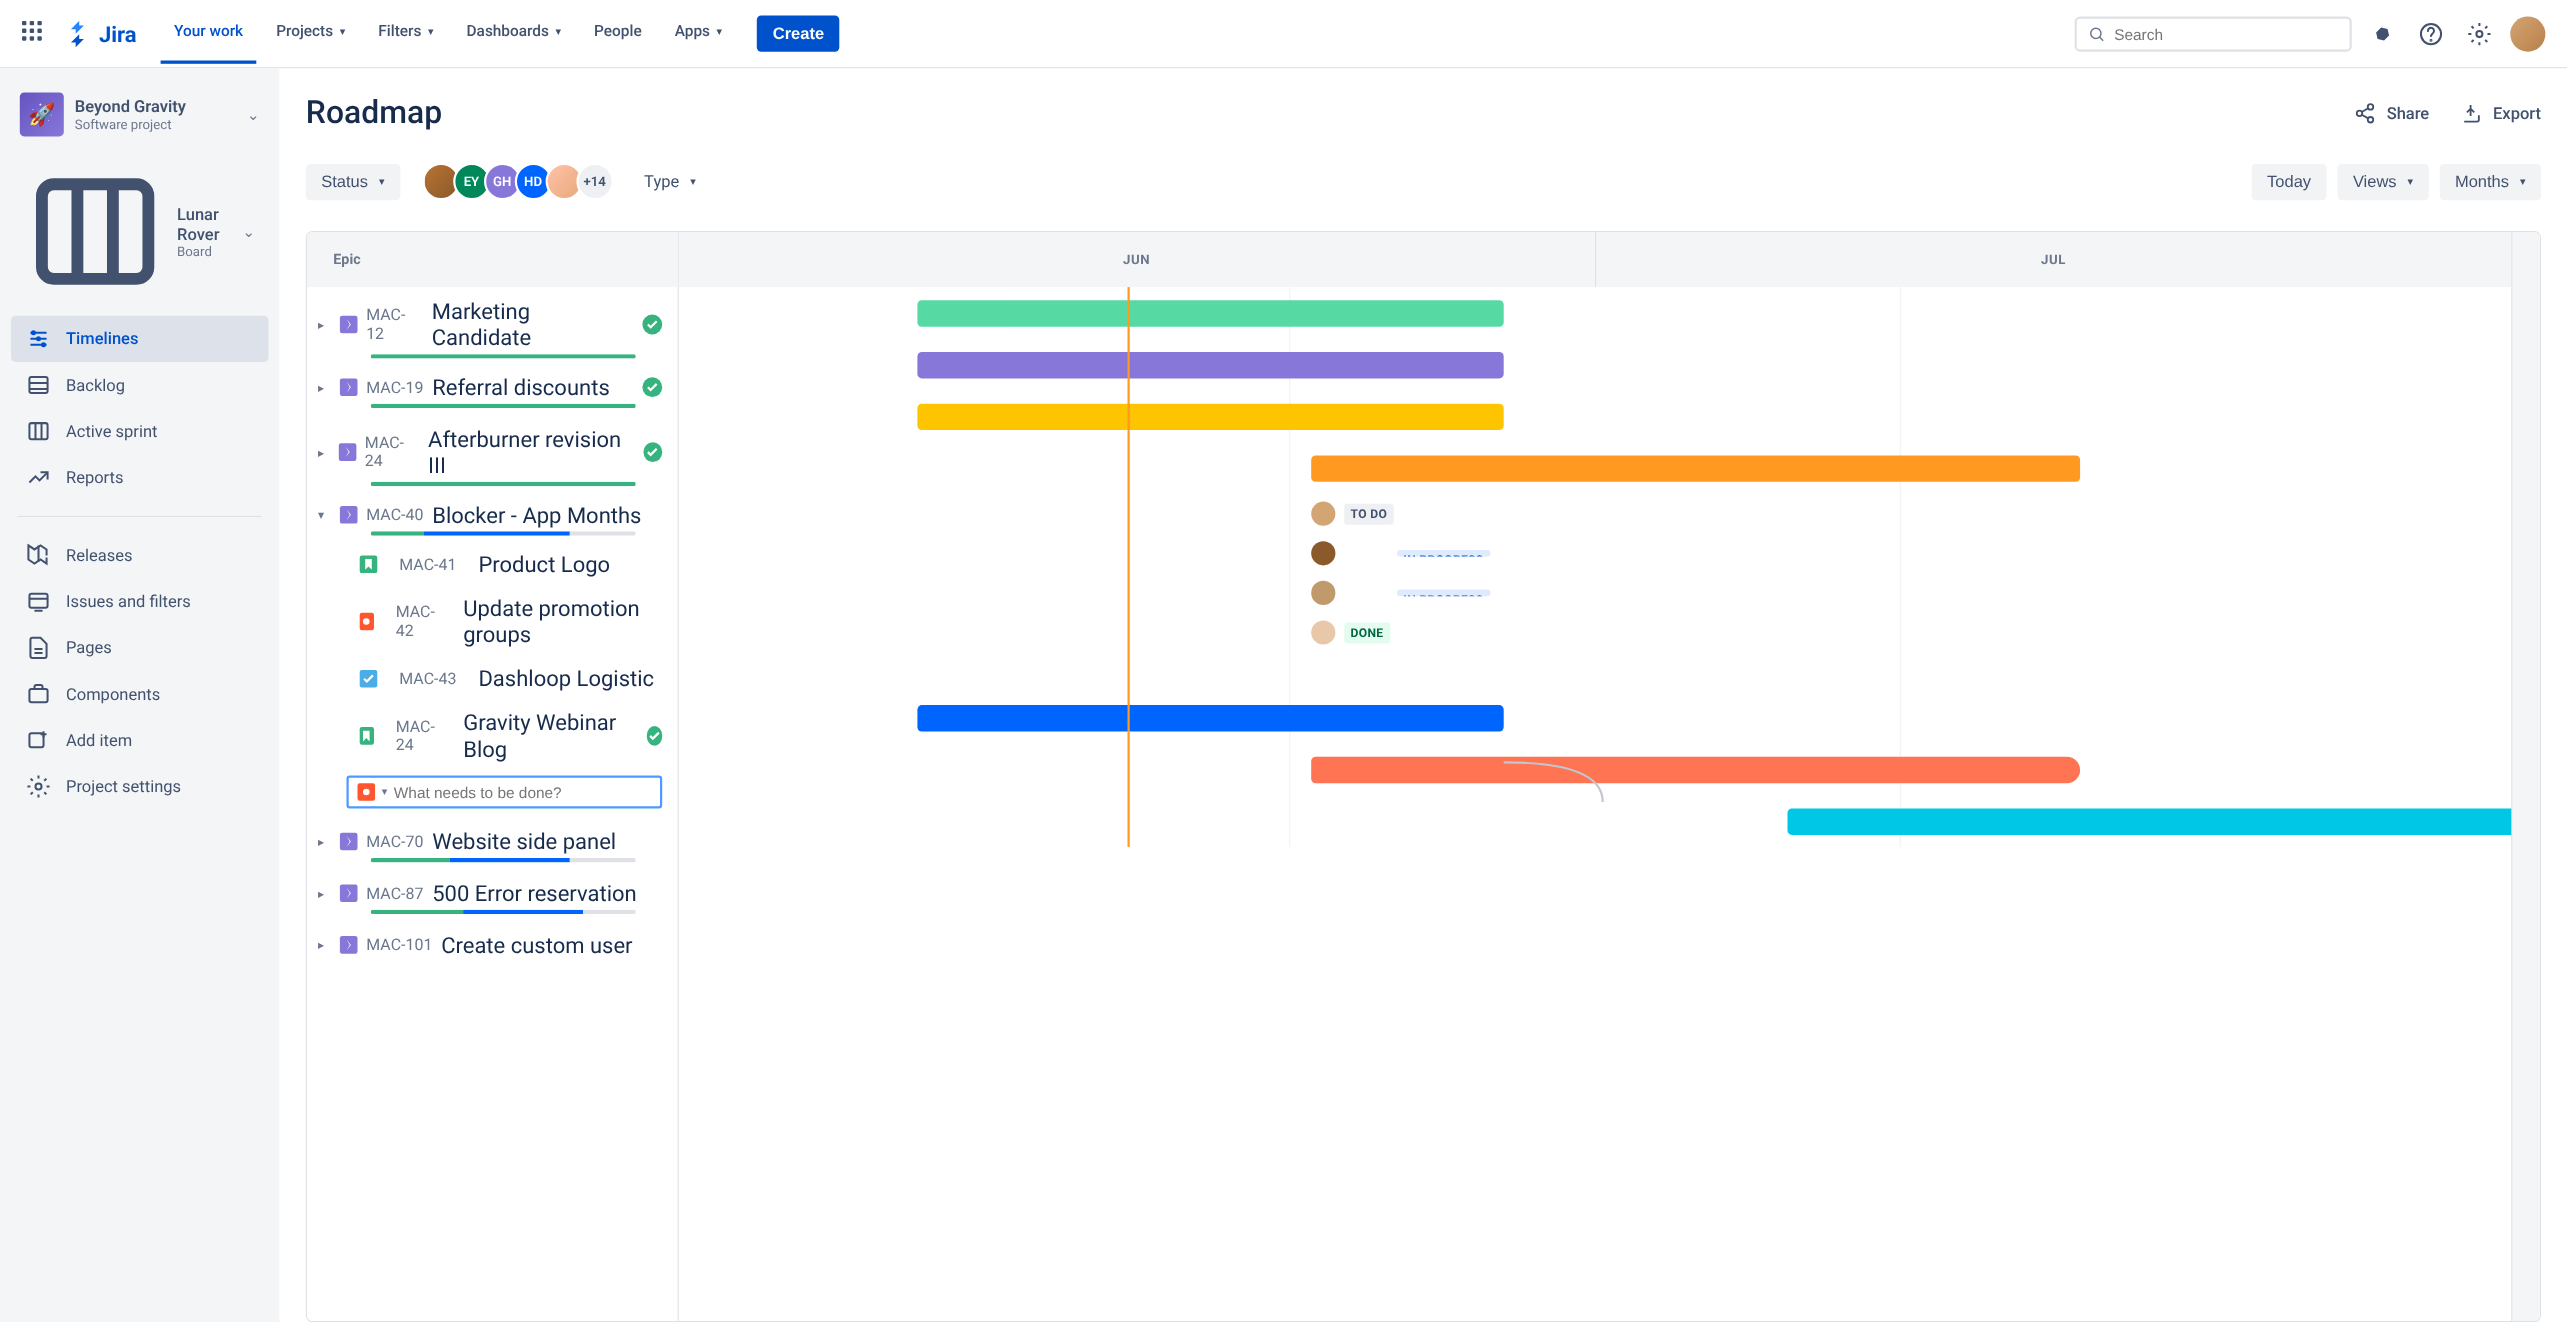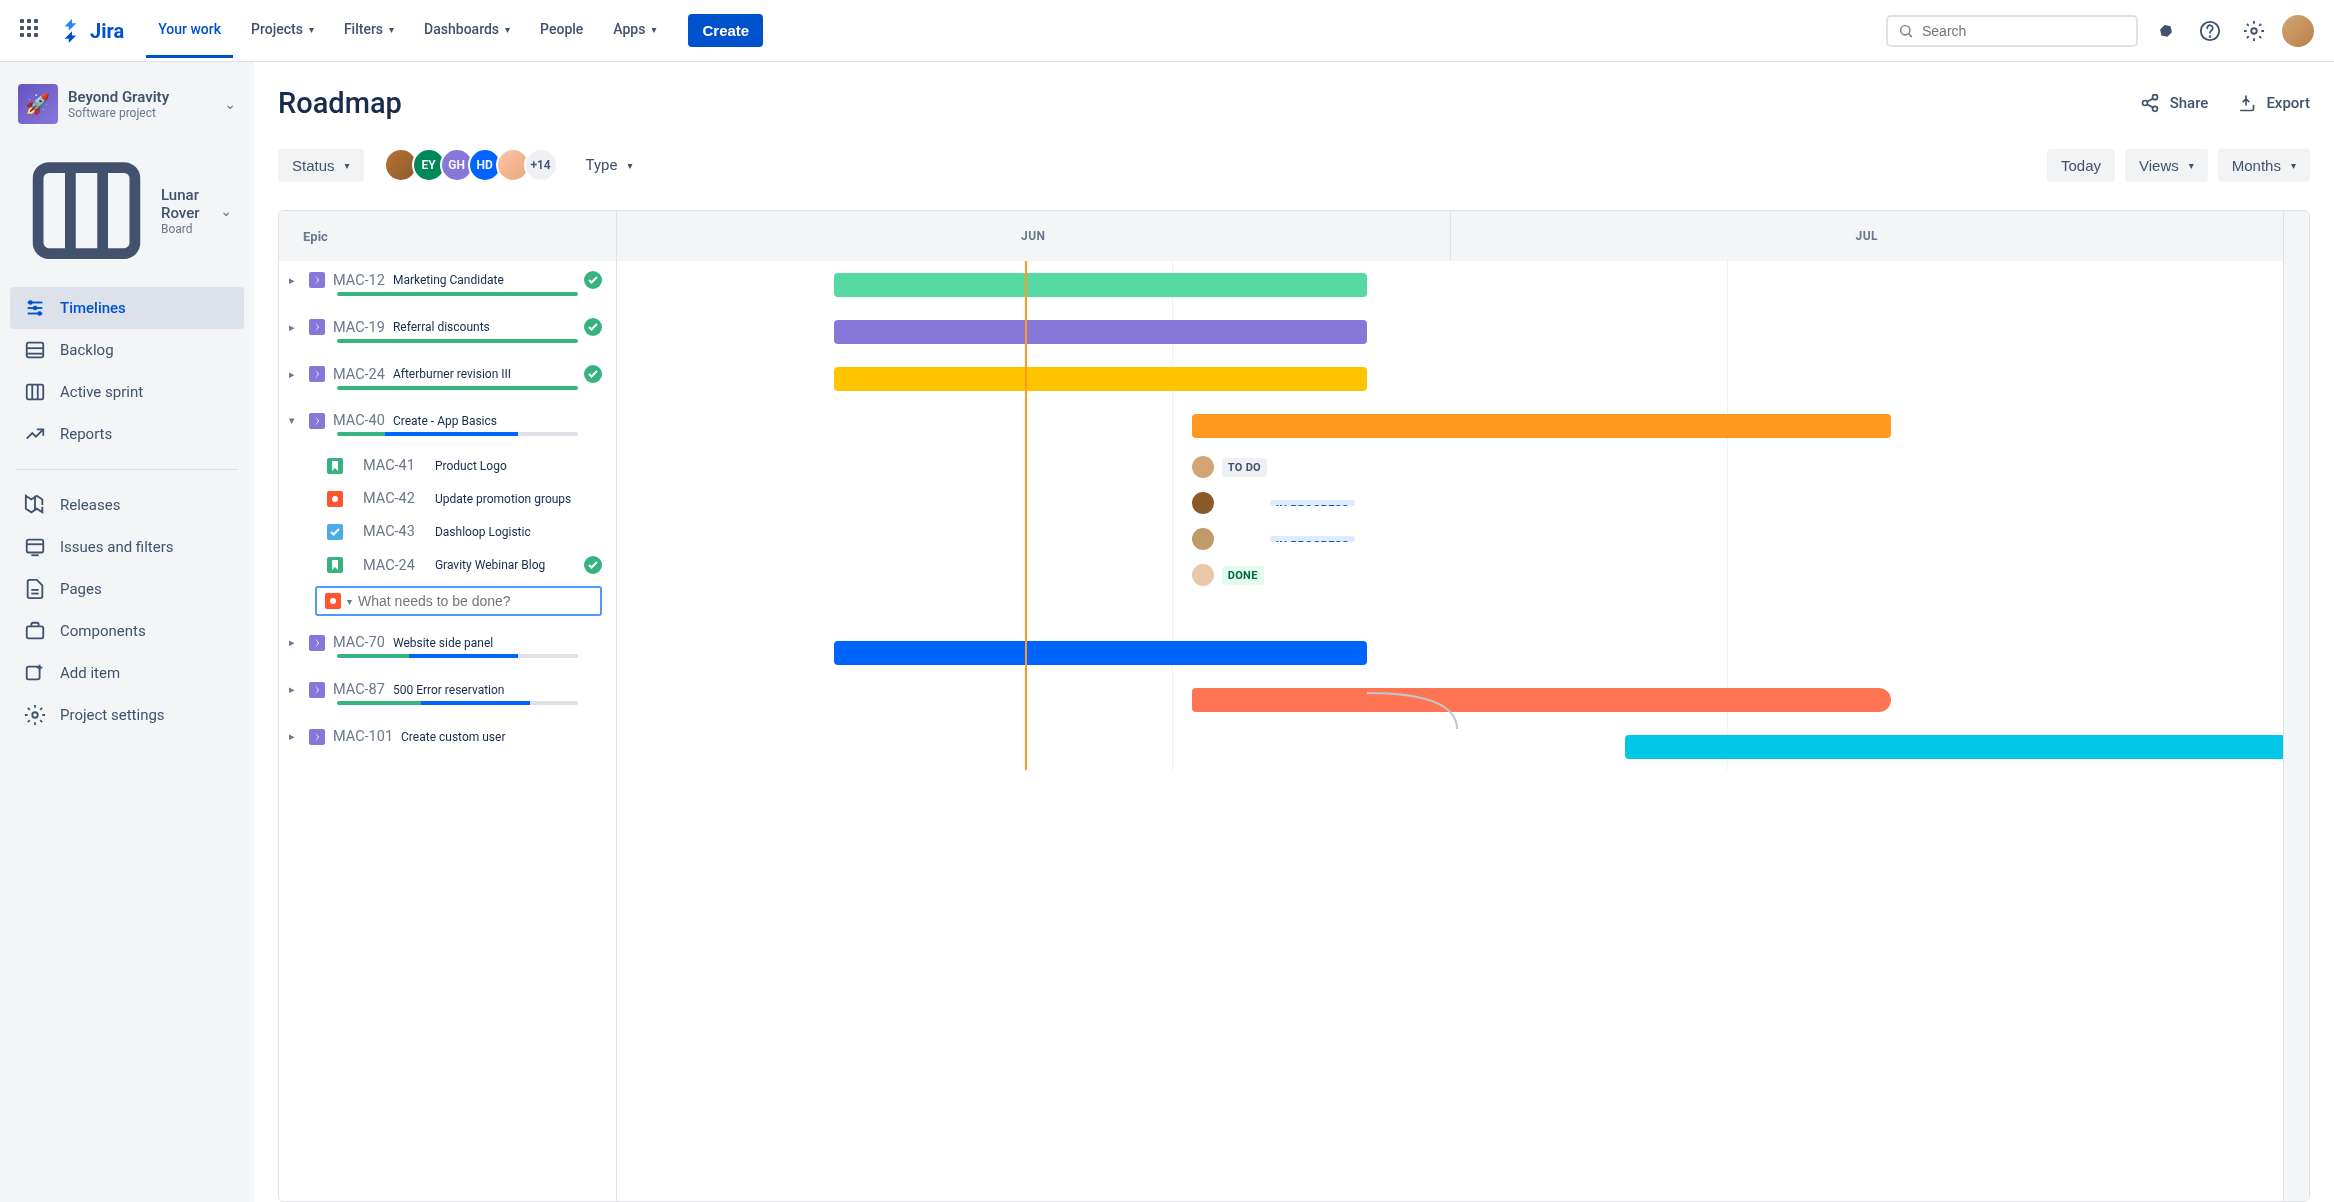--- a/index.html
+++ b/index.html
@@ -75,21 +75,21 @@
   .epic-row { padding:10px 14px 4px 10px; display:flex; flex-direction:column; gap:3px; min-height:47px;}
   .epic-top { display:flex; align-items:center; gap:8px;}
   .chevron { width:12px; color:#6b778c; cursor:pointer; font-size:11px;}
   .type-icon { width:16px; height:16px; border-radius:2px; display:flex; align-items:center; justify-content:center;}
   .type-icon.epic { background:#8777d9;}
   .type-icon.story { background:#36b37e;}
   .type-icon.bug { background:#ff5630;}
   .type-icon.task { background:#4bade8;}
   .type-icon svg { width:10px; height:10px; fill:#fff;}
   .issue-key { color:#6b778c; font-size:14.5px;}
-  .issue-title { color:#172b4d; font-size:12px;}
+  .issue-title { color:#172b4d; font-size:20px;}
   .check { width:18px; height:18px; border-radius:50%; background:#36b37e; margin-left:auto; display:flex; align-items:center; justify-content:center;}
   .check svg{width:10px;height:10px;fill:#fff;}
   .progress { display:flex; height:4px; border-radius:2px; overflow:hidden; margin-left:48px; margin-right:24px;}
   .progress span{height:100%;}
   
   .child-row { padding:8px 14px 8px 48px; display:flex; align-items:center; gap:20px;}
   .inline-create { margin:4px 14px 8px 36px; border:2px solid #4c9aff; border-radius:3px; padding:5px 8px; display:flex; align-items:center; gap:6px;}
   .inline-create input { border:none; outline:none; flex:1; font-size:14px; color:#6b778c;}
   
   .bar-row { height:47px; position:relative; display:flex; align-items:center;}
@@ -413,21 +413,21 @@
             </div>
             <div class="epic-row">
               <div class="epic-top">
     <span class="chevron">▾</span>
     <span class="type-icon epic">
                   <svg viewBox="0 0 10 10">
                     <path d="M3 0L7 5 3 10 6 5z"></path>
                   </svg>
                 </span>
     <span class="issue-key">MAC-40</span>
-    <span class="issue-title">Create - App Basics</span>
+    <span class="issue-title">Blocker - App Months</span>
 
   </div>
               <div class="progress">
                 <span style="width:20%;background:#36b37e"></span>
                 <span style="width:55%;background:#0065ff"></span>
                 <span style="width:25%;background:#dfe1e6"></span>
               </div>
             </div>
             <div class="child-row">
               <span class="type-icon story">

